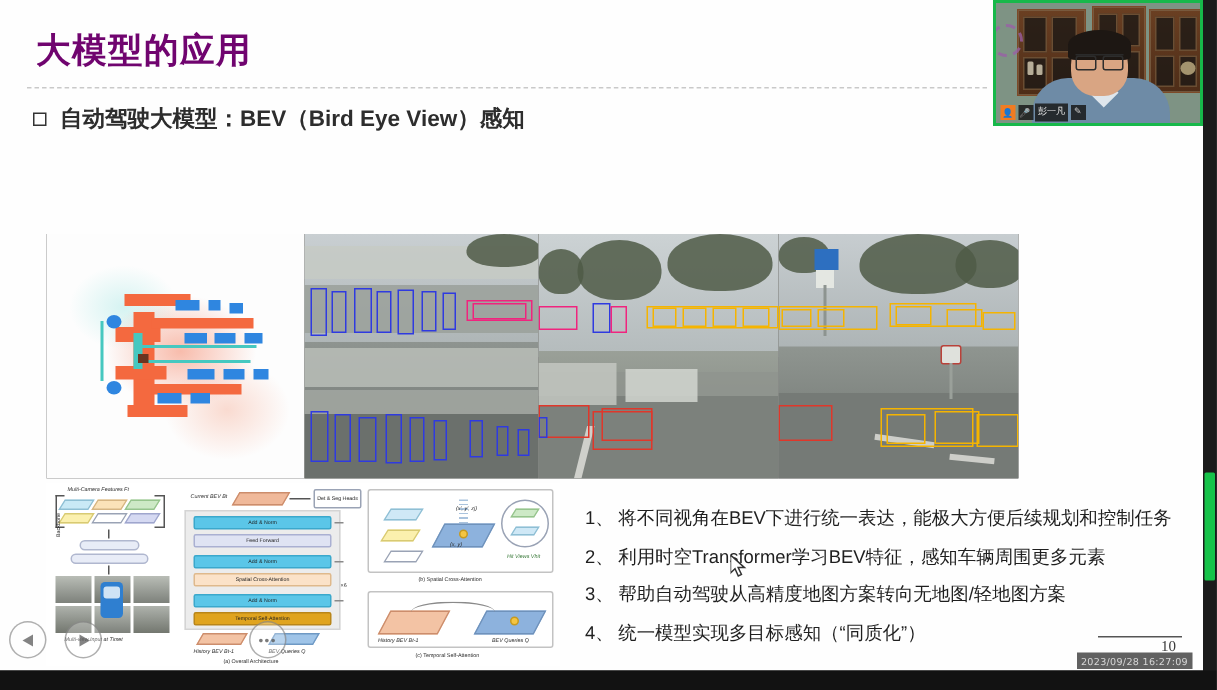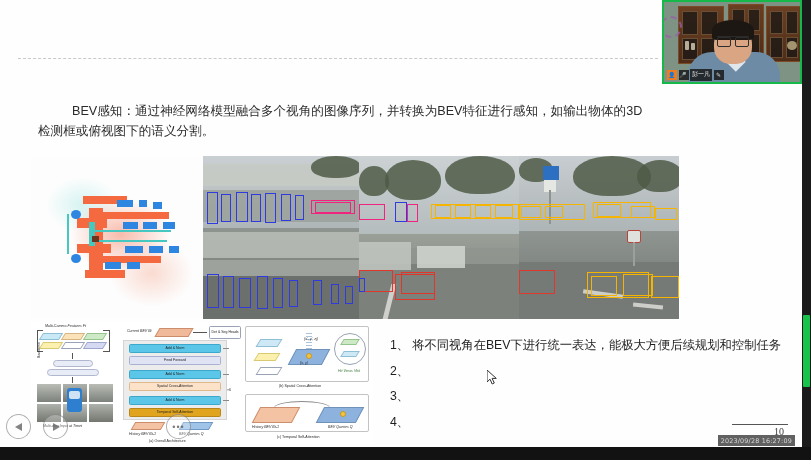--- a/index.html
+++ b/index.html
@@ -250,24 +250,28 @@
     border:2px dashed #9b5ea8; border-radius:50%; opacity:.75;
   }
 </style>
 </head>
 <body>
 
 <div id="app">
 
   <div id="slide">
 
+    <div id="title">大模型的应用</div>
     <div id="title-rule"></div>
 
-
-    <div id="para">BEV感知：通过神经网络模型融合多个视角的图像序列，并转换为BEV特征进行感知，如输出物体的3D检测框或俯视图下的语义分割。</div>
+    <div id="bullet-head">
+      <span class="sq-bullet"></span>
+      <span>自动驾驶大模型：BEV（Bird Eye View）感知</span>
+    </div>
+
 
     <div id="strip">
 
       <div class="panel" id="bev-panel">
         <div class="haze"></div>
         <div class="orange-blob" style="left:58px;top:52px;width:14px;height:62px;"></div>
         <div class="orange-blob" style="left:46px;top:62px;width:30px;height:10px;"></div>
         <div class="orange-blob" style="left:46px;top:88px;width:34px;height:9px;"></div>
         <div class="orange-blob" style="left:70px;top:56px;width:68px;height:7px;"></div>
         <div class="orange-blob" style="left:70px;top:100px;width:60px;height:7px;"></div>
@@ -461,26 +465,29 @@
       <div class="ar-label" style="left:246px;top:113px;">(c) Temporal Self-Attention</div>
     </div>
 
     <div id="points">
       <div class="point">
         <span class="pt-num">1、</span>
         <span class="pt-txt">将不同视角在BEV下进行统一表达，能极大方便后续规划和控制任务</span>
       </div>
       <div class="point">
         <span class="pt-num">2、</span>
+        <span class="pt-txt">利用时空Transformer学习BEV特征，感知车辆周围更多元素</span>
       </div>
       <div class="point">
         <span class="pt-num">3、</span>
+        <span class="pt-txt">帮助自动驾驶从高精度地图方案转向无地图/轻地图方案</span>
       </div>
       <div class="point">
         <span class="pt-num">4、</span>
+        <span class="pt-txt">统一模型实现多目标感知（“同质化”）</span>
       </div>
     </div>
 
     <svg id="cursor" viewBox="0 0 11 15">
       <polygon points="0,0 0,12 3,9.2 5.2,14 7.3,13 5.1,8.4 9.3,8.4" fill="#fff" stroke="#333" stroke-width="1"></polygon>
     </svg>
 
     <div id="pgrule"></div>
     <div id="pageno">10</div>
 

